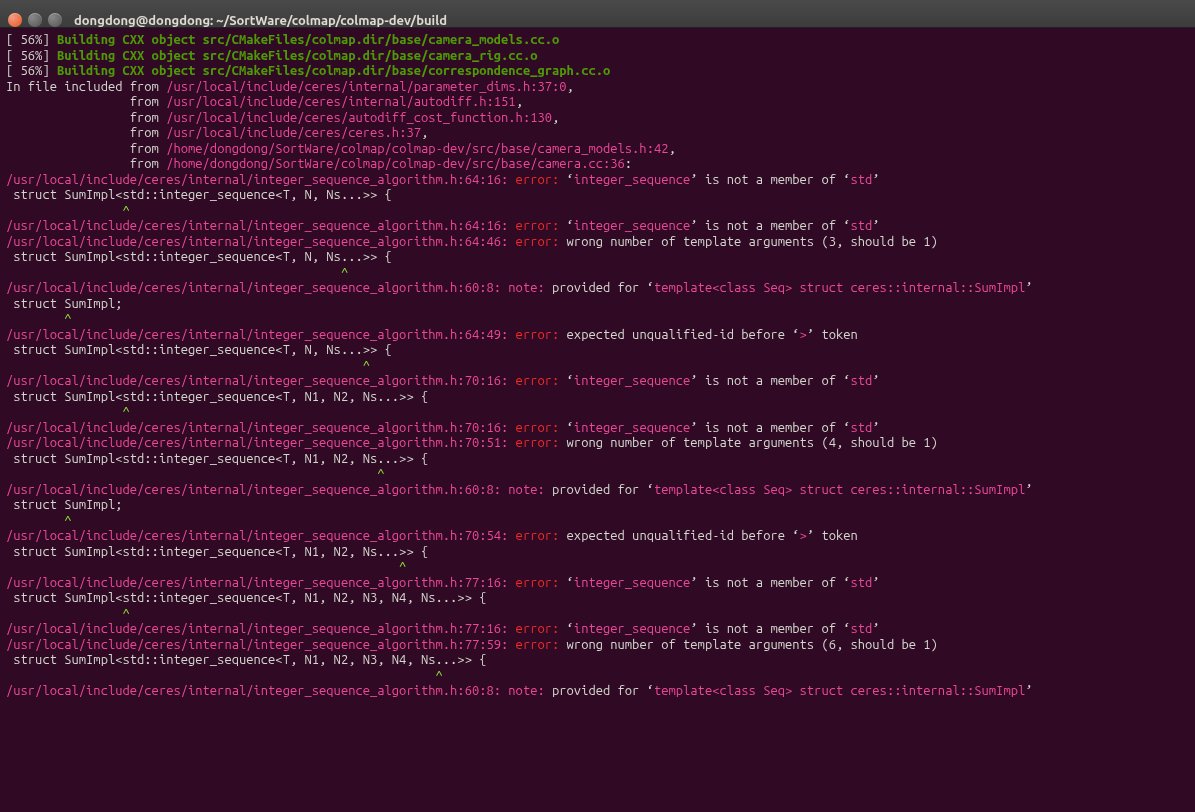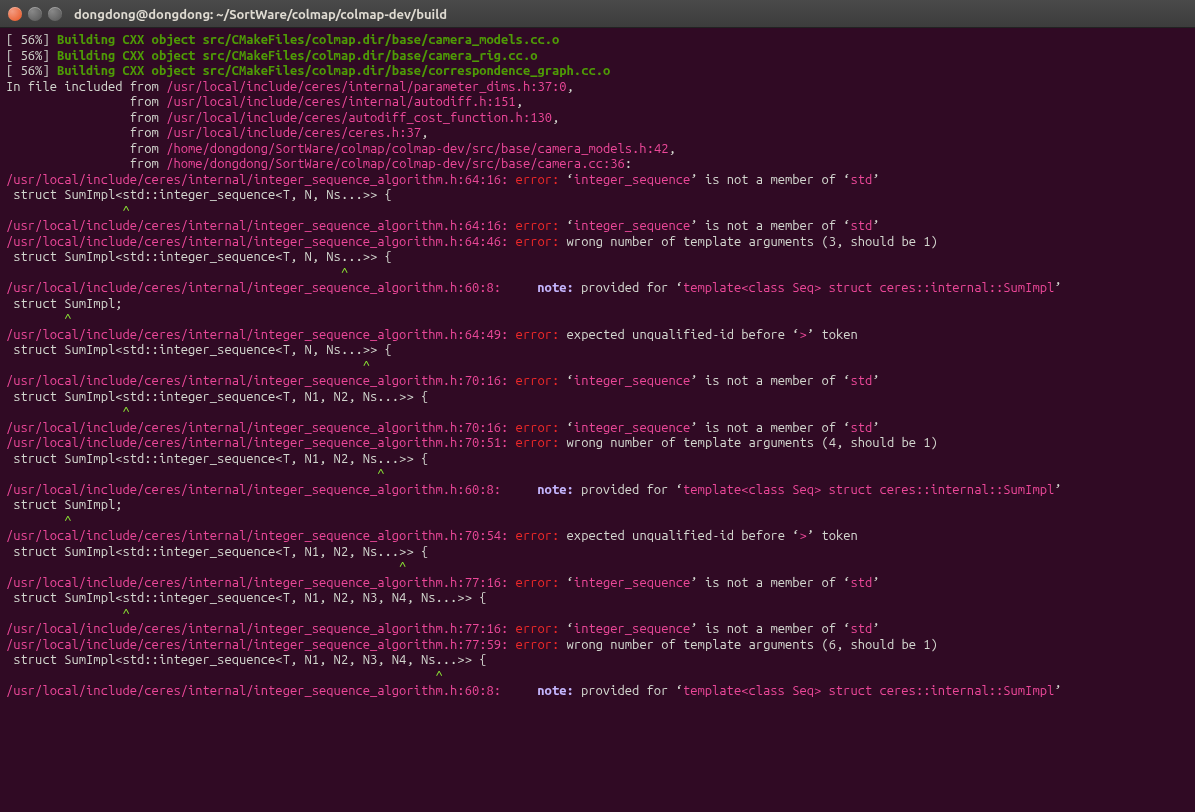--- a/index.html
+++ b/index.html
@@ -2,21 +2,21 @@
 <html><head>
 <meta charset="utf-8">
 <style>
   * { margin: 0; padding: 0; box-sizing: border-box; }
   html, body { width: 1195px; height: 812px; overflow: hidden; font-family: "Ubuntu Mono", "DejaVu Sans Mono", monospace; }
   body { background: #2c001e; }
   .titlebar {
     height: 28px;
     background: linear-gradient(to bottom, #4a4a4a, #3c3c3c);
     display: flex;
-    align-items: center;
+    align-items: flex-end;
     padding: 0 8px;
     gap: 8px;
     border-bottom: 1px solid #222;
   }
   .window-buttons { display: flex; gap: 6px; align-items: center; }
   .wb {
     width: 14px; height: 14px; border-radius: 50%;
     display: inline-block;
     box-shadow: inset 0 1px 0 rgba(255,255,255,0.3);
   }
@@ -39,21 +39,21 @@
     padding: 4px 21px 2px 6px;
     width: 1195px;
     height: 784px;
     white-space: pre;
     overflow: hidden;
   }
   .b  { font-weight: normal; color: #ec4899; }
   .g  { color: #8ae234; }
   .gb { color: #4e9a06; font-weight: bold; }
   .r  { color: #ef2929; font-weight: normal; }
-  .cy { color: #c4b5fd; font-weight: bold; margin-left: 29px; }
+  .cy { color: #ec4899; font-weight: normal; }
   .w  { color: #d3d7cf; }
 </style>
 </head>
 <body>
 
 <div class="titlebar">
   <div class="window-buttons">
     <span class="wb wb-close"></span>
     <span class="wb wb-min"></span>
     <span class="wb wb-max"></span>

